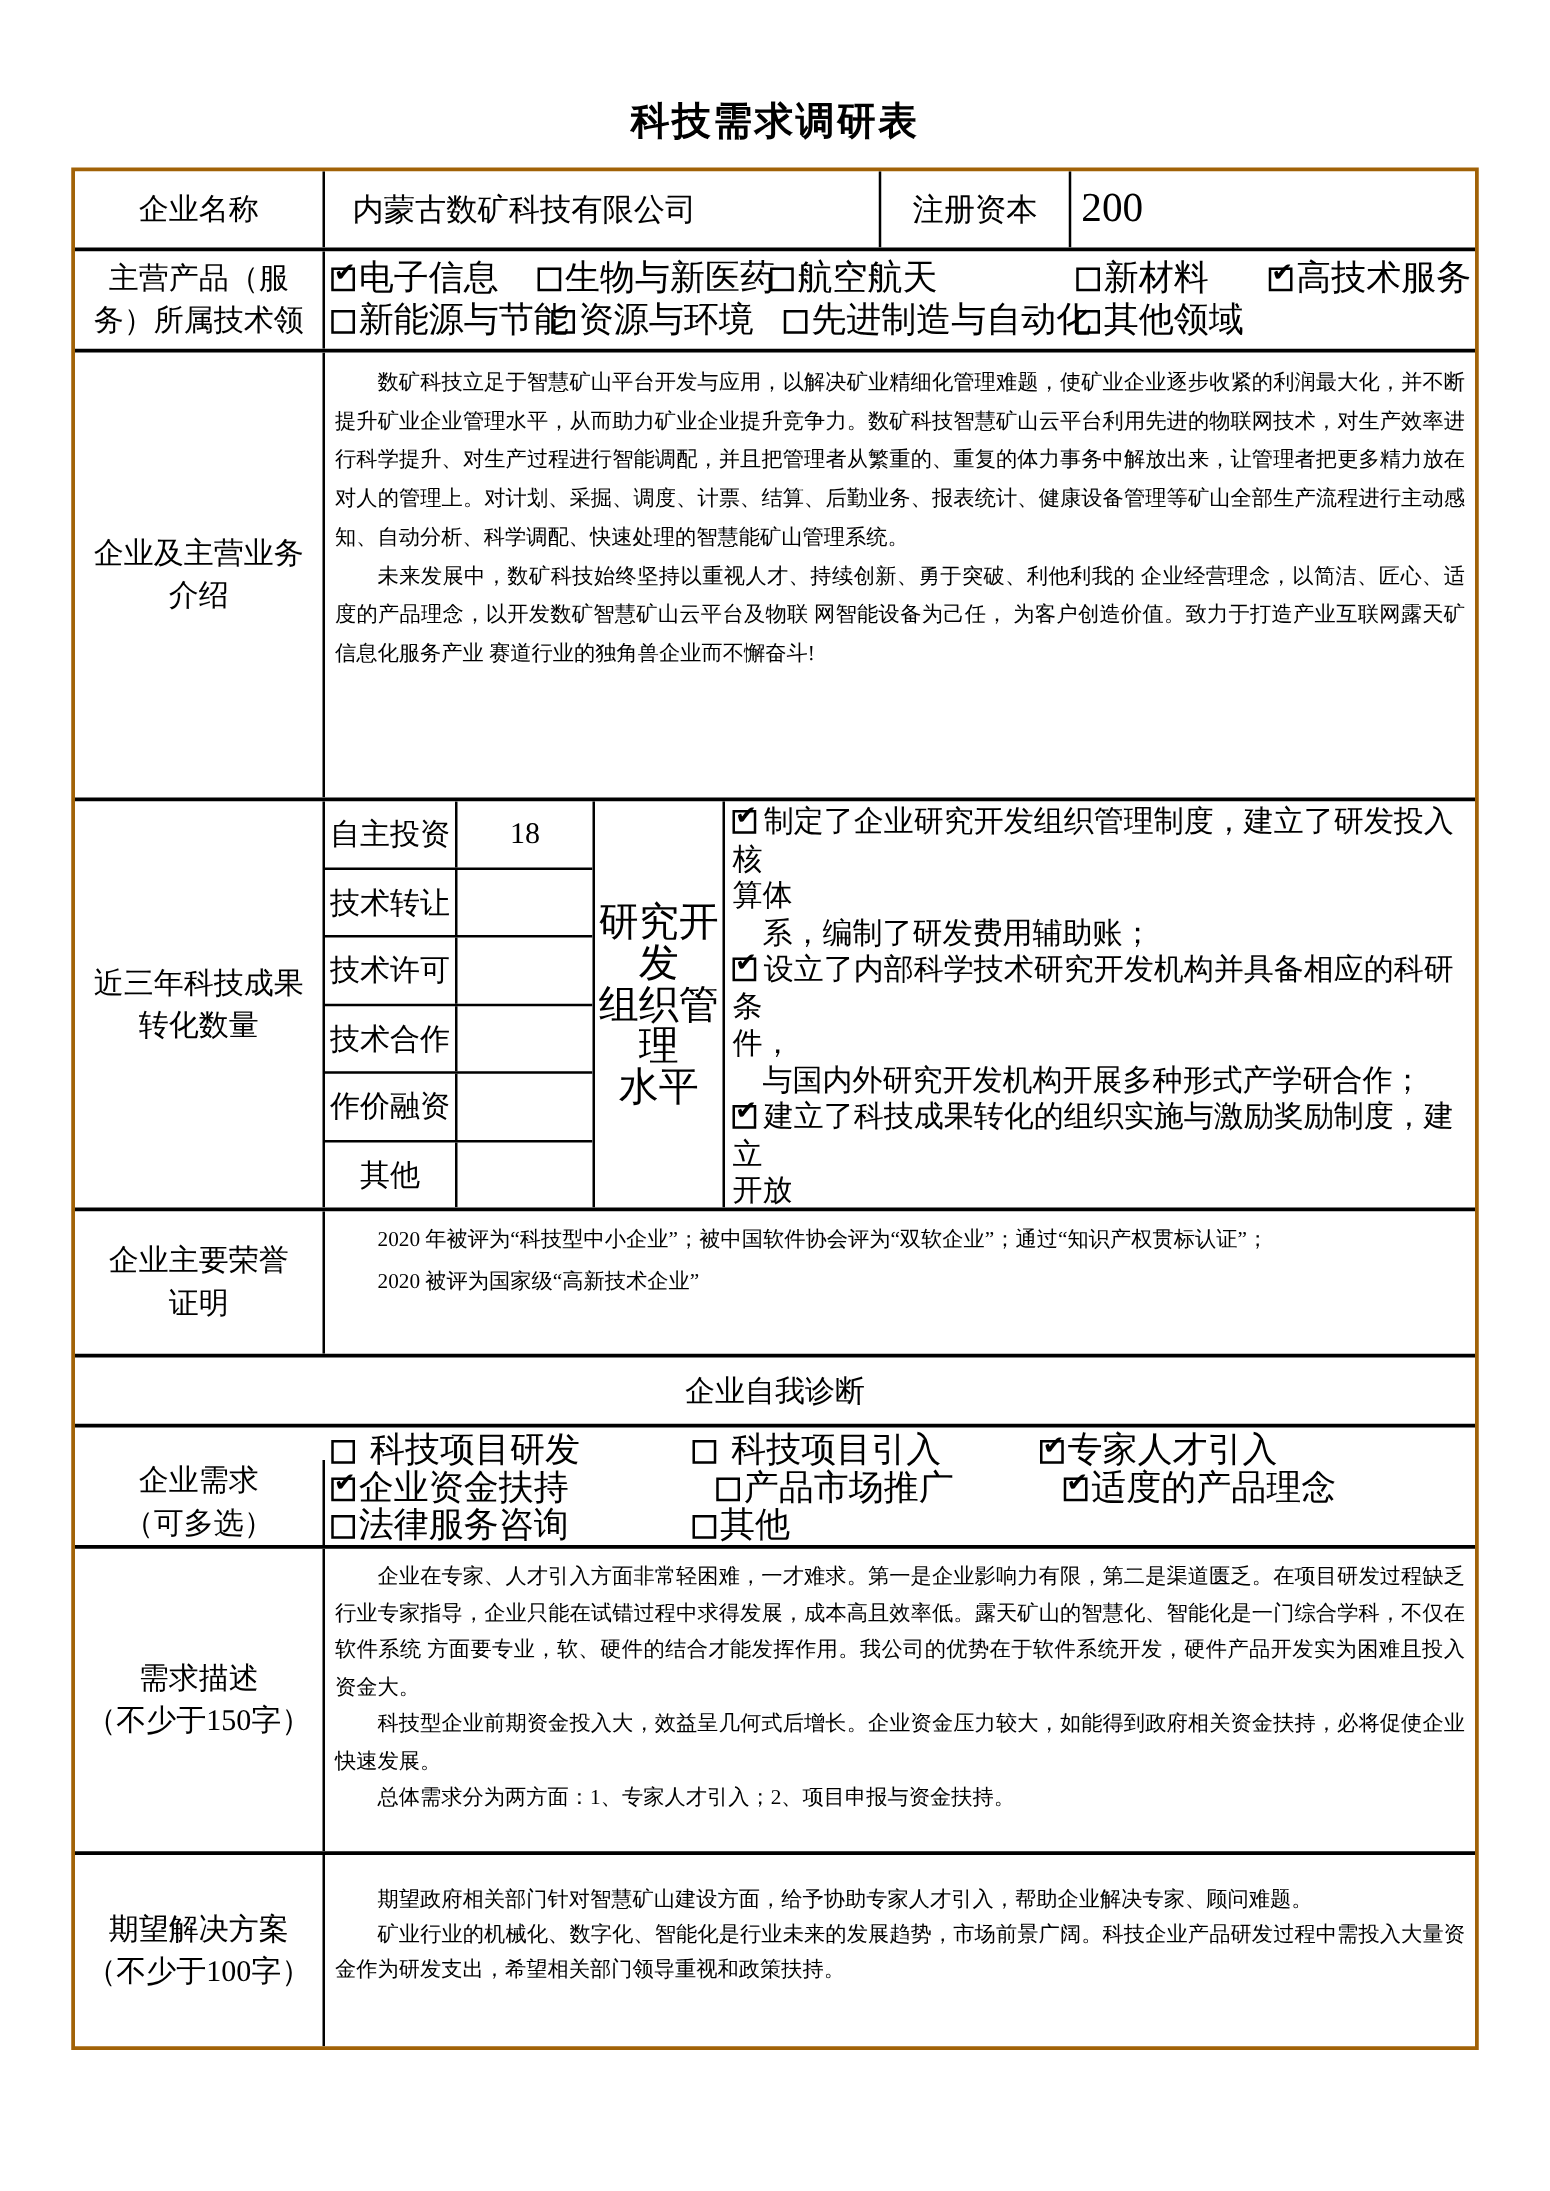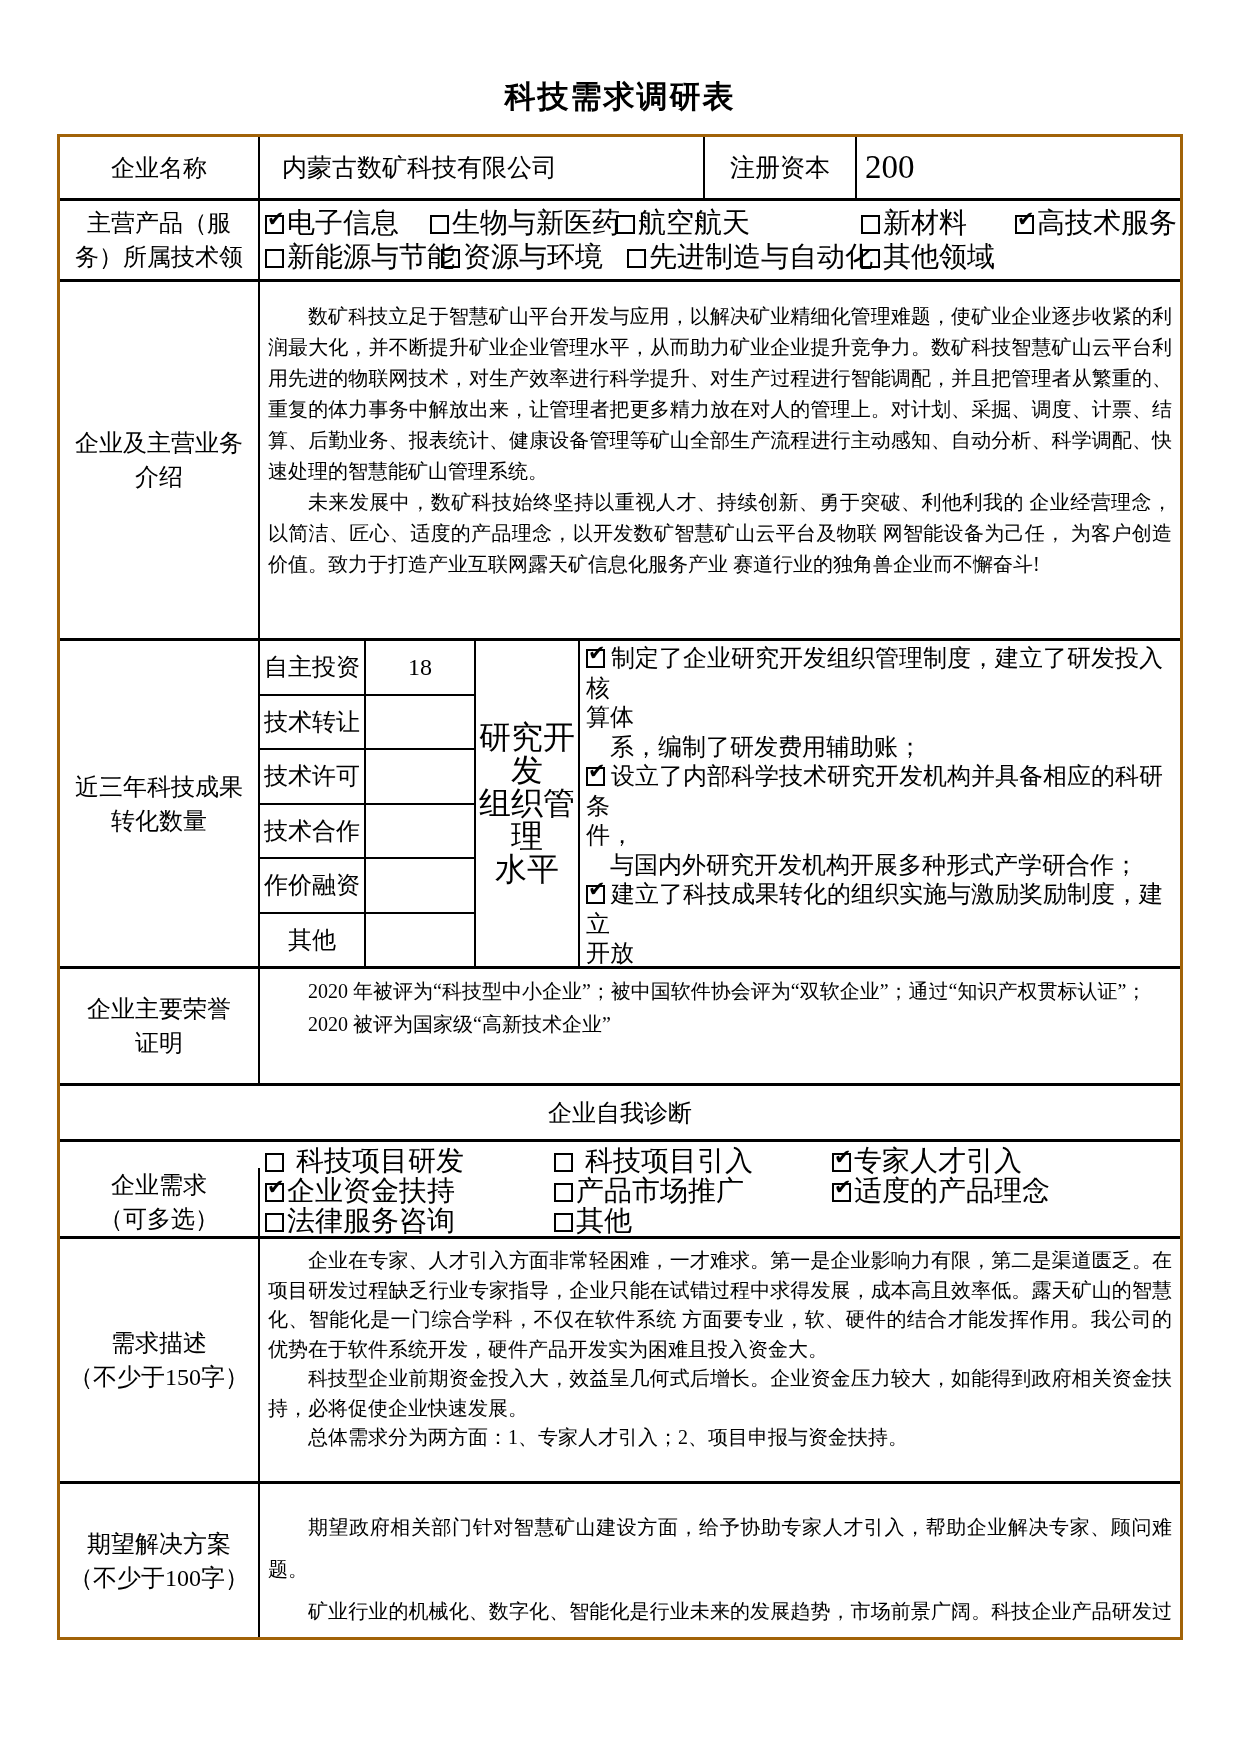--- a/index.html
+++ b/index.html
@@ -23,21 +23,21 @@
   
   .row-company{height:64px;}
   .company-name{width:445px;flex:0 0 445px;padding-left:22px;font-size:25px;}
   .capital-label{width:152px;flex:0 0 152px;justify-content:center;font-size:25px;}
   .capital-value{flex:1;padding-left:8px;font-size:33px;}
   .row-techfield{height:81px;}
   .opt-lines{flex:1;padding:5px 0 0 5px;}
   .opt-line{white-space:nowrap;font-size:28px;line-height:34px;}
   .opt{display:inline-block;vertical-align:top;}
   .row-intro{height:359px;}
-  .para-cell{flex:1;padding:19px 8px 0 8px;font-size:20px;line-height:31px;text-align:justify;}
+  .para-cell{flex:1;padding:8px 8px 0 8px;font-size:17px;line-height:31px;text-align:justify;}
   .para-cell p{margin:0;text-indent:2em;}
   .row-conversion{height:328px;}
   .conv-sub{width:216px;flex:0 0 216px;display:flex;flex-direction:column;}
   .conv-row{flex:1;display:flex;border-bottom:2px solid #000;}
   .conv-row:last-child{border-bottom:none;}
   .conv-name{box-sizing:border-box;width:106px;flex:0 0 106px;border-right:2px solid #000;
              display:flex;align-items:center;justify-content:center;font-size:24px;}
   .conv-val{flex:1;display:flex;align-items:center;justify-content:center;font-size:24px;}
   .rd-label{width:104px;flex:0 0 104px;display:flex;align-items:center;justify-content:center;
             text-align:center;font-size:32px;line-height:33px;white-space:pre-line;}
@@ -47,21 +47,21 @@
   .row-honors{height:117px;}
   .honors-cell{line-height:33px;padding-top:6px;}
   .row-diagnosis{height:56px;align-items:center;justify-content:center;}
   .diagnosis-title{width:100%;text-align:center;font-size:24px;}
   .row-needs{height:97px;align-items:flex-end;}
   .needs-lines{padding-top:6px;}
   .needs-lines .opt-line{line-height:30px;}
   .row-demand{height:245px;}
   .demand-cell{line-height:29.5px;padding-top:7px;}
   .row-solution{height:153px;}
-  .solution-cell{line-height:42px;padding-top:22px;}
+  .solution-cell{line-height:28px;padding-top:22px;}
 </style>
 </head>
 <body>
 
 <div class="page">
   <h1 class="doc-title">科技需求调研表</h1>
 
   <div class="doc-table">
 
     <div class="trow row-company">
@@ -144,21 +144,21 @@
 
     <div class="trow row-diagnosis">
       <div class="diagnosis-title">企业自我诊断</div>
     </div>
 
     <div class="trow row-needs">
       <div class="cell label-cell">企业需求
 （可多选）</div>
       <div class="cell opt-lines needs-lines" id="needs-lines">
           <div class="opt-line"><span class="opt" style="width: 289px;"><span class="cb gap"></span><span>科技项目研发</span></span><span class="opt" style="width: 278px;"><span class="cb gap"></span><span>科技项目引入</span></span><span class="opt"><span class="cb on"></span><span>专家人才引入</span></span></div>
-          <div class="opt-line"><span class="opt" style="width: 289px;"><span class="cb on"></span><span>企业资金扶持</span></span><span class="opt" style="width: 278px;"><span class="cb"></span><span>产品市场推广</span></span><span class="opt"><span class="cb on"></span><span>适度的产品理念</span></span></div>
+          <div class="opt-line"><span class="opt" style="width: 289px;"><span class="cb on"></span><span>企业资金扶持</span></span><span class="opt" style="width: 278px; margin-left: 19px;"><span class="cb"></span><span>产品市场推广</span></span><span class="opt"><span class="cb on"></span><span>适度的产品理念</span></span></div>
           <div class="opt-line"><span class="opt" style="width: 289px;"><span class="cb"></span><span>法律服务咨询</span></span><span class="opt"><span class="cb"></span><span>其他</span></span></div>
         </div>
     </div>
 
     <div class="trow row-demand">
       <div class="cell label-cell">需求描述
 （不少于150字）</div>
       <div class="cell para-cell demand-cell" id="demand-paras">
           <p>企业在专家、人才引入方面非常轻困难，一才难求。第一是企业影响力有限，第二是渠道匮乏。在项目研发过程缺乏行业专家指导，企业只能在试错过程中求得发展，成本高且效率低。露天矿山的智慧化、智能化是一门综合学科，不仅在软件系统 方面要专业，软、硬件的结合才能发挥作用。我公司的优势在于软件系统开发，硬件产品开发实为困难且投入资金大。</p>
           <p>科技型企业前期资金投入大，效益呈几何式后增长。企业资金压力较大，如能得到政府相关资金扶持，必将促使企业快速发展。</p>

